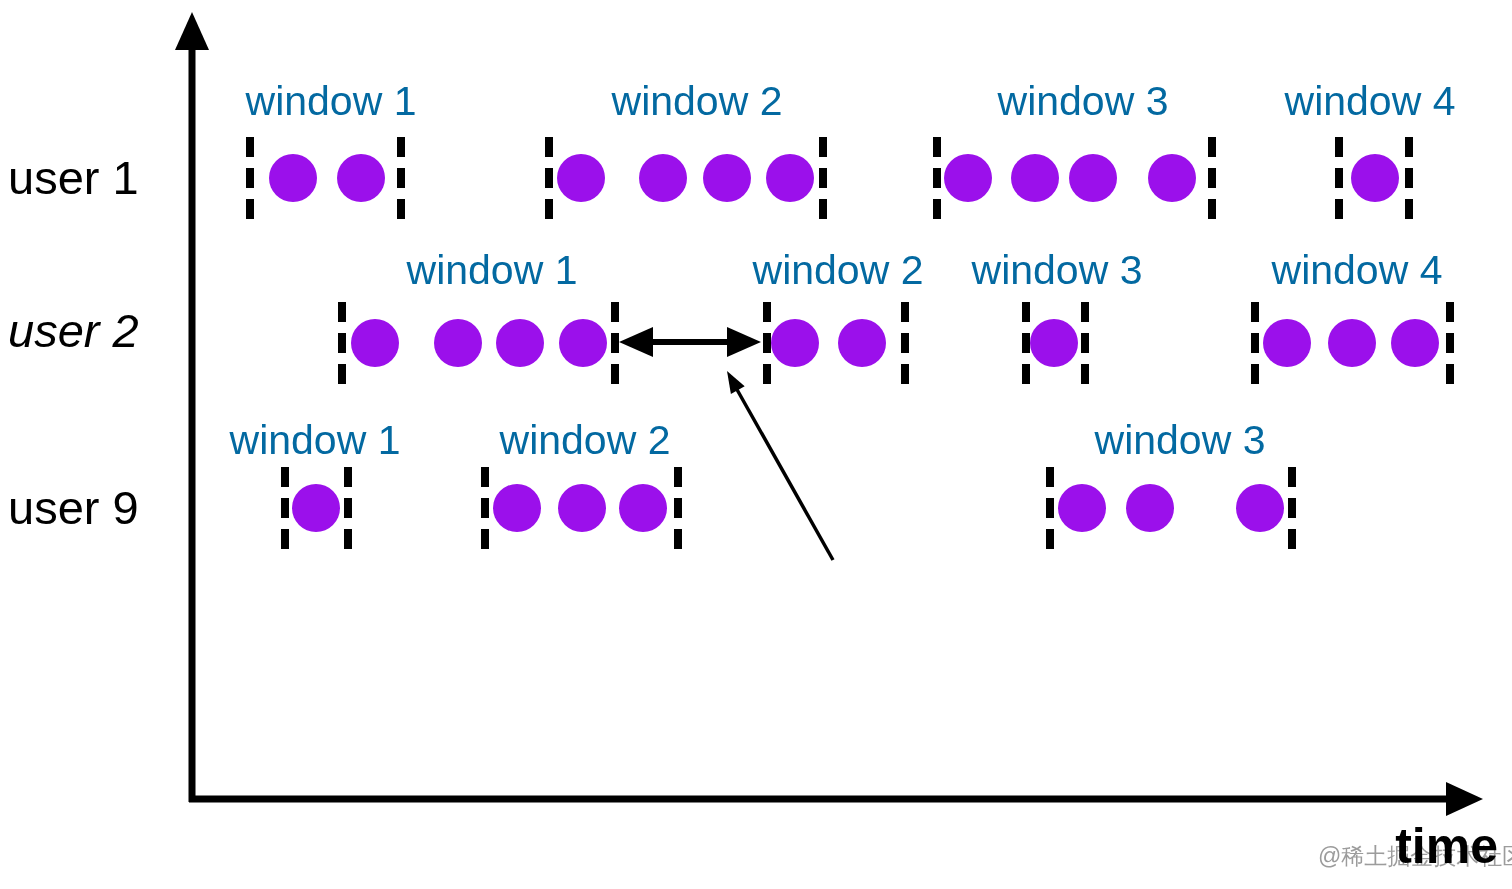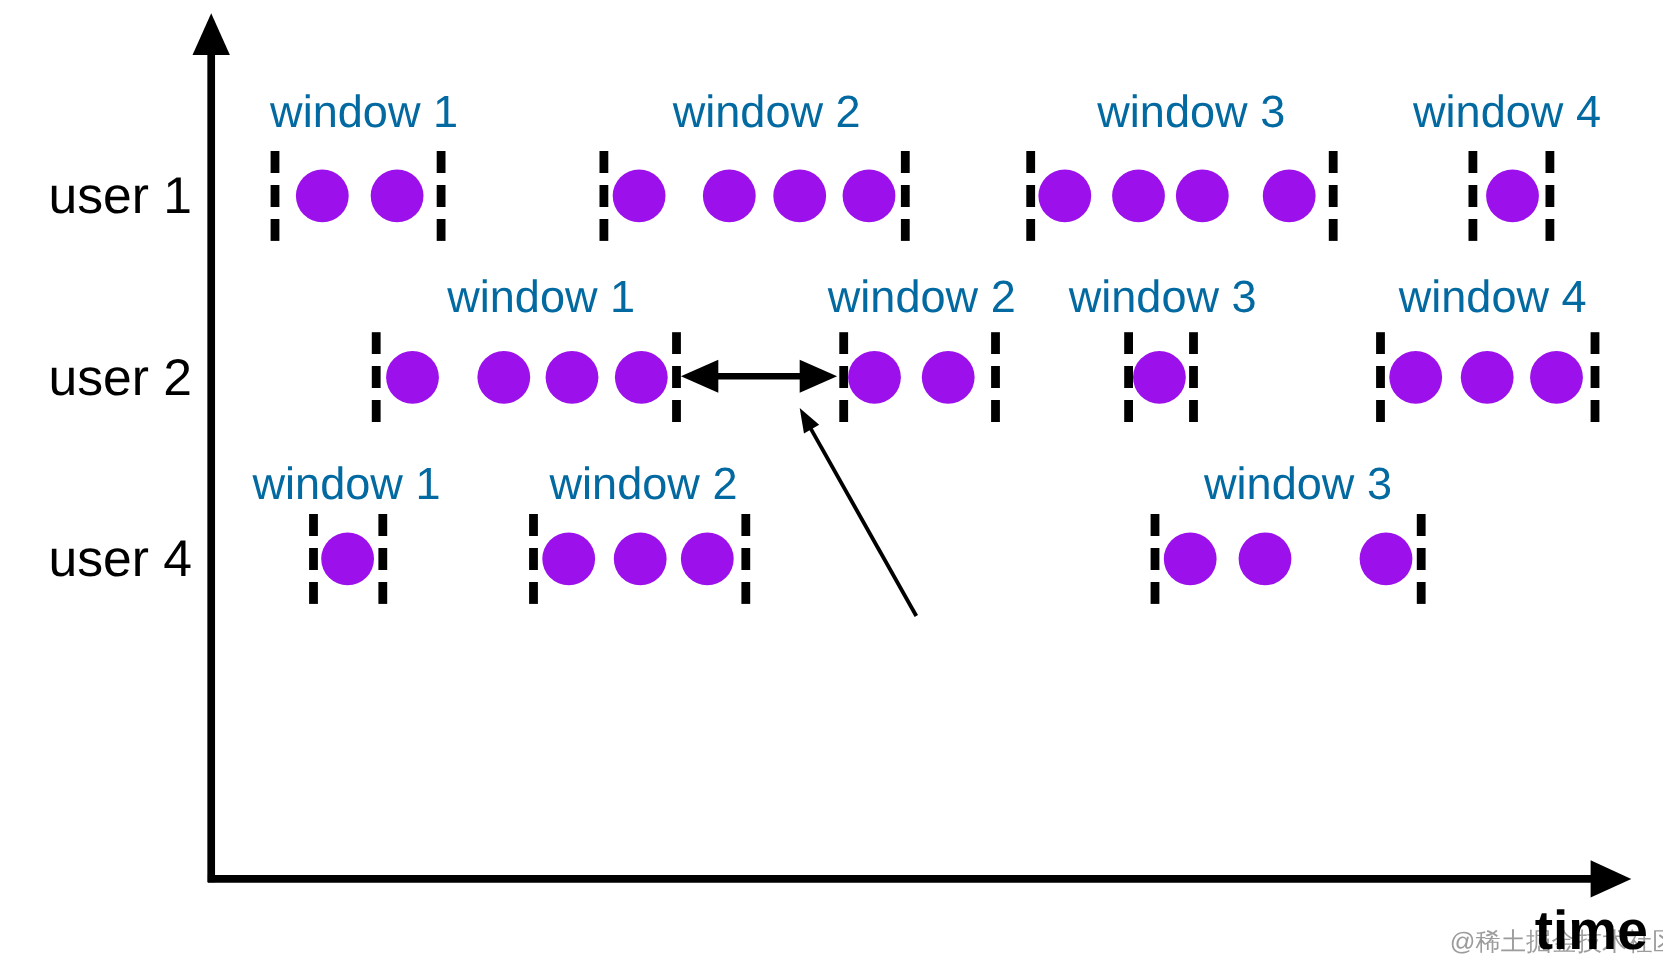--- a/index.html
+++ b/index.html
@@ -24,21 +24,20 @@
   .user-label {
     position: absolute;
     left: 8px;
     width: 160px;
     height: 58px;
     line-height: 58px;
     font-size: 47px;
     color: #000000;
     white-space: nowrap;
     z-index: 2;
-    margin-left: 36px;
   }
   .window-label {
     position: absolute;
     width: 320px;
     height: 52px;
     line-height: 52px;
     text-align: center;
     font-size: 41px;
     color: #0369a1;
     white-space: nowrap;
@@ -145,21 +144,21 @@
         <div class="event-dot" style="left: 1011px; top: 154px;"></div>
         <div class="event-dot" style="left: 1069px; top: 154px;"></div>
         <div class="event-dot" style="left: 1148px; top: 154px;"></div>
       </div>
       <div>
         <div class="window-label" style="left: 1210px; top: 75px;">window 4</div>
         <div class="boundary" style="left: 1335px; top: 137px;"></div>
         <div class="boundary" style="left: 1405px; top: 137px;"></div>
         <div class="event-dot" style="left: 1351px; top: 154px;"></div>
       </div>
-      <div class="user-label" style="top: 314px;">user 2</div>
+      <div class="user-label" style="top: 302px; font-style: italic;">user 2</div>
       <div>
         <div class="window-label" style="left: 332px; top: 244px;">window 1</div>
         <div class="boundary" style="left: 338px; top: 302px;"></div>
         <div class="boundary" style="left: 611px; top: 302px;"></div>
         <div class="event-dot" style="left: 351px; top: 319px;"></div>
         <div class="event-dot" style="left: 434px; top: 319px;"></div>
         <div class="event-dot" style="left: 496px; top: 319px;"></div>
         <div class="event-dot" style="left: 559px; top: 319px;"></div>
       </div>
       <div>
@@ -176,21 +175,21 @@
         <div class="event-dot" style="left: 1030px; top: 319px;"></div>
       </div>
       <div>
         <div class="window-label" style="left: 1197px; top: 244px;">window 4</div>
         <div class="boundary" style="left: 1251px; top: 302px;"></div>
         <div class="boundary" style="left: 1446px; top: 302px;"></div>
         <div class="event-dot" style="left: 1263px; top: 319px;"></div>
         <div class="event-dot" style="left: 1328px; top: 319px;"></div>
         <div class="event-dot" style="left: 1391px; top: 319px;"></div>
       </div>
-      <div class="user-label" style="top: 479px;">user 4</div>
+      <div class="user-label" style="top: 479px;">user 9</div>
       <div>
         <div class="window-label" style="left: 155px; top: 414px;">window 1</div>
         <div class="boundary" style="left: 281px; top: 467px;"></div>
         <div class="boundary" style="left: 344px; top: 467px;"></div>
         <div class="event-dot" style="left: 292px; top: 484px;"></div>
       </div>
       <div>
         <div class="window-label" style="left: 425px; top: 414px;">window 2</div>
         <div class="boundary" style="left: 481px; top: 467px;"></div>
         <div class="boundary" style="left: 674px; top: 467px;"></div>

